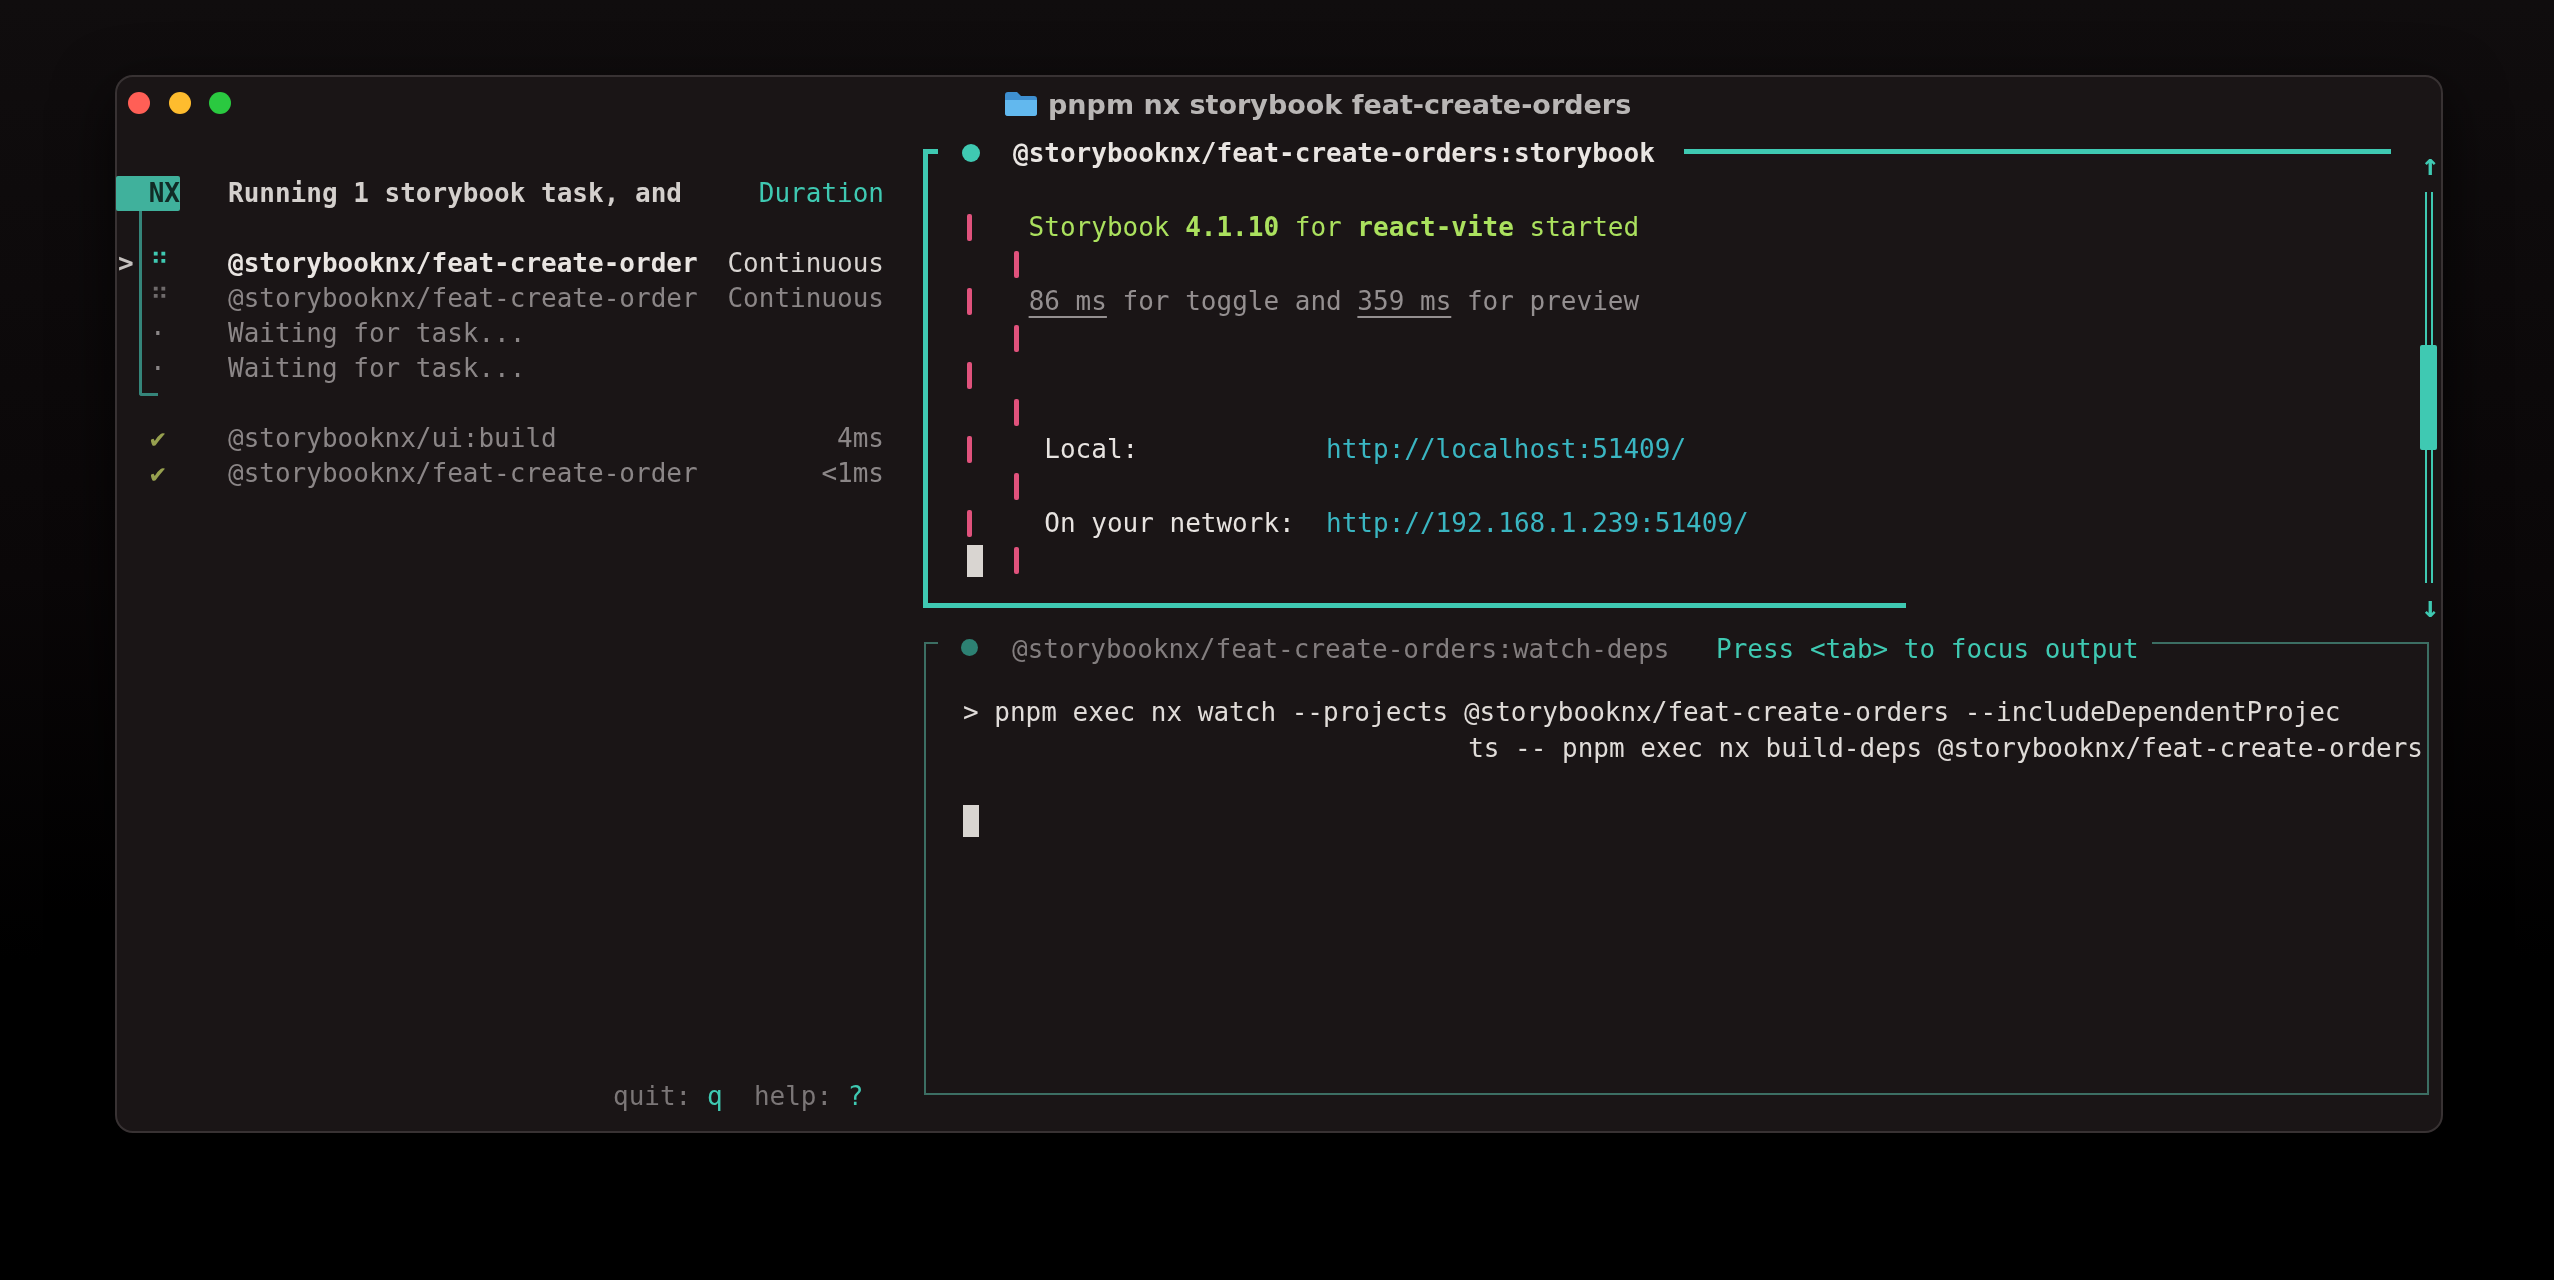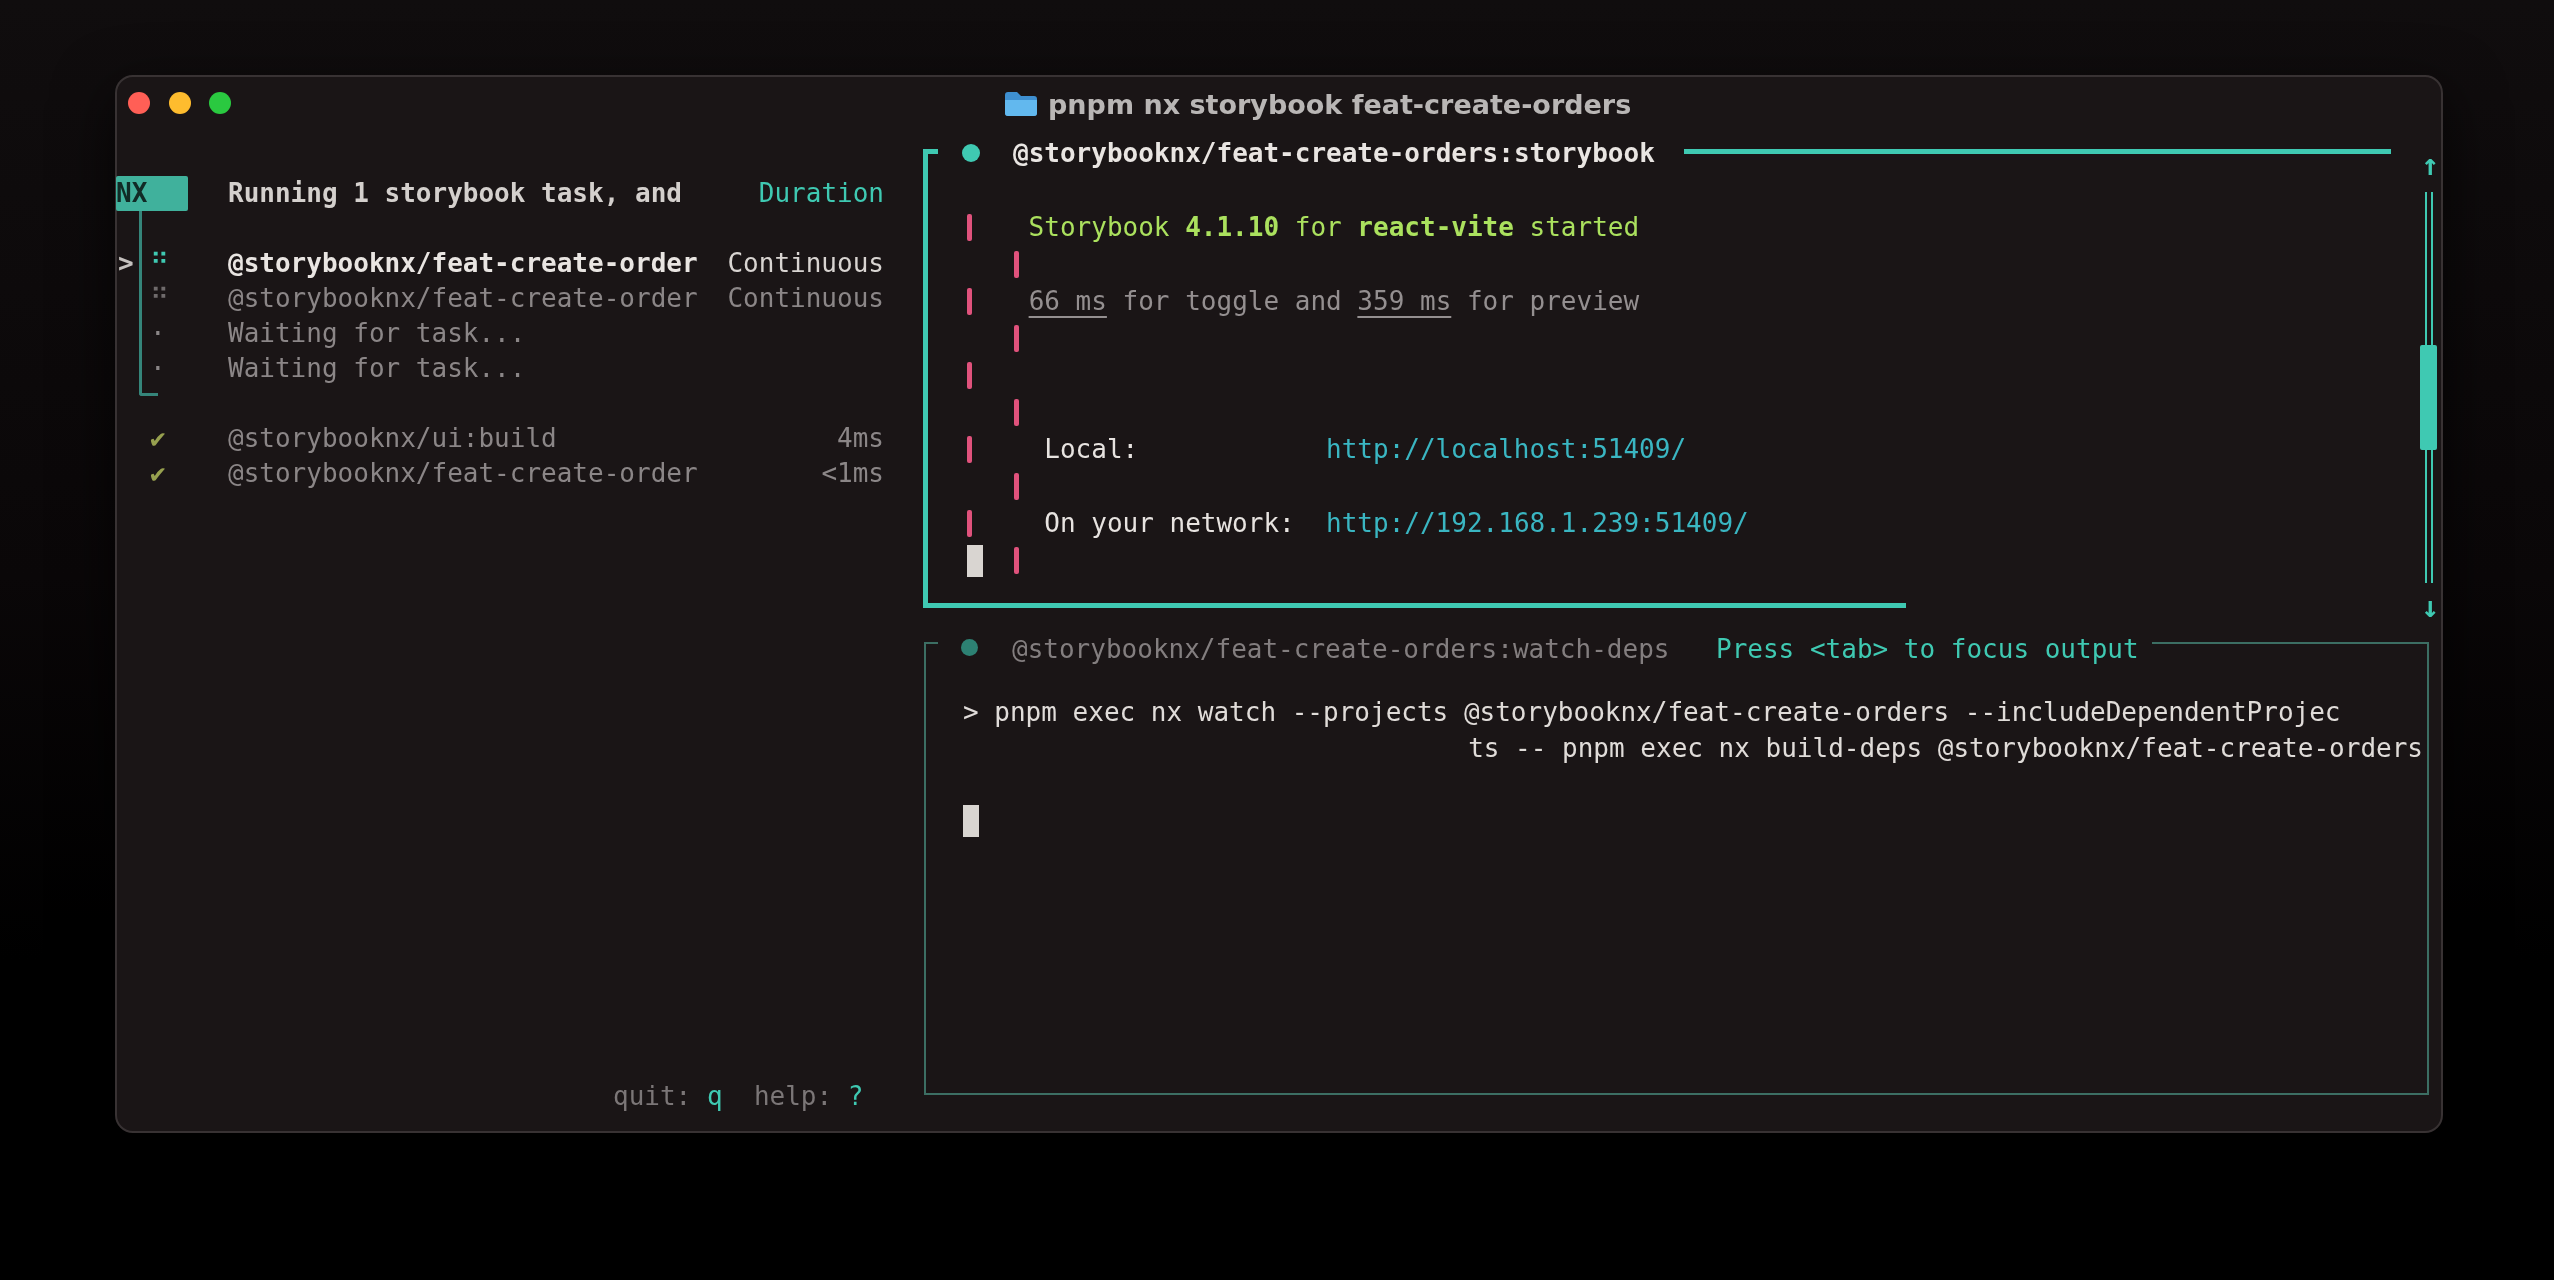--- a/index.html
+++ b/index.html
@@ -9,22 +9,22 @@
   #window{position:absolute;left:115px;top:75px;width:2328px;height:1058px;
           background:#1a1516;border:2px solid #383233;border-radius:18px;
           box-shadow:0 18px 60px rgba(0,0,0,.7);box-sizing:border-box;}
   
   .tl{position:absolute;top:92px;width:22px;height:22px;border-radius:50%;}
   
   #win-title{position:absolute;left:1048px;top:88px;height:34px;line-height:34px;
              font-family:"DejaVu Sans",sans-serif;font-weight:bold;font-size:27px;color:#b9b6b5;}
   #folder-icon{position:absolute;left:1003px;top:89px;}
   
-  #nx-badge{position:absolute;left:116px;top:176px;width:72px;height:35px;line-height:35px;
-            text-align:left;background:#40b19c;color:#112b26;font-weight:bold;border-radius:2px;}
+  #nx-badge{position:absolute;left:116px;top:176px;width:64px;height:35px;line-height:35px;
+            text-align:right;background:#40b19c;color:#112b26;font-weight:bold;border-radius:2px;}
   #left-header{position:absolute;left:228px;top:176px;height:35px;line-height:35px;color:#d4d0cd;font-weight:600;}
   #duration-label{position:absolute;right:1670px;top:176px;height:35px;line-height:35px;color:#3fc9b2;}
   #task-tree-line{position:absolute;left:139px;top:211px;width:16px;height:182px;
                   border-left:3px solid #35857a;border-bottom:3px solid #35857a;border-bottom-left-radius:3px;}
   #left-rows{position:absolute;left:115px;top:0;width:790px;height:1280px;}
   .trow{position:absolute;left:0;width:790px;height:35px;line-height:35px;white-space:pre;}
   .trow .caret{position:absolute;left:3px;font-weight:bold;color:#c5c1be;}
   .trow .icon{position:absolute;left:35px;}
   .trow .name{position:absolute;left:113px;}
   .trow .rt{position:absolute;right:21px;}
@@ -97,21 +97,21 @@
   <div class="sb-border" style="left:923px;top:149px;width:5px;height:458px;"></div>
   <div class="sb-border" style="left:923px;top:149px;width:15px;height:5px;"></div>
   <div class="sb-border" style="left:1684px;top:149px;width:707px;height:5px;"></div>
   <div class="sb-border" style="left:923px;top:603px;width:983px;height:5px;"></div>
   <div id="sb-dot"></div>
   <div id="sb-title">@storybooknx/feat-create-orders:storybook</div>
 
   <div id="sb-lines">
       <div class="sbrow" style="top: 0px;"><div class="pipe pa"></div><span><span class="c-green">    Storybook </span><span class="c-green b">4.1.10</span><span class="c-green"> for </span><span class="c-green b">react-vite</span><span class="c-green"> started</span></span></div>
       <div class="sbrow" style="top: 37px;"><div class="pipe pb"></div></div>
-      <div class="sbrow" style="top: 74px;"><div class="pipe pa"></div><span><span class="c-dim2">    </span><span class="c-dim2 u">66 ms</span><span class="c-dim2"> for toggle and </span><span class="c-dim2 u">359 ms</span><span class="c-dim2"> for preview</span></span></div>
+      <div class="sbrow" style="top: 74px;"><div class="pipe pa"></div><span><span class="c-dim2">    </span><span class="c-dim2 u">86 ms</span><span class="c-dim2"> for toggle and </span><span class="c-dim2 u">359 ms</span><span class="c-dim2"> for preview</span></span></div>
       <div class="sbrow" style="top: 111px;"><div class="pipe pb"></div></div>
       <div class="sbrow" style="top: 148px;"><div class="pipe pa"></div></div>
       <div class="sbrow" style="top: 185px;"><div class="pipe pb"></div></div>
       <div class="sbrow" style="top: 222px;"><div class="pipe pa"></div><span><span class="c-white">     Local:</span><span class="c-white">            </span><span class="c-cyan">http://localhost:51409/</span></span></div>
       <div class="sbrow" style="top: 259px;"><div class="pipe pb"></div></div>
       <div class="sbrow" style="top: 296px;"><div class="pipe pa"></div><span><span class="c-white">     On your network:</span><span class="c-white">  </span><span class="c-cyan">http://192.168.1.239:51409/</span></span></div>
       <div class="sbrow" style="top: 333px;"><div class="pipe pb"></div><div class="cursor"></div></div>
     </div>
 
 

